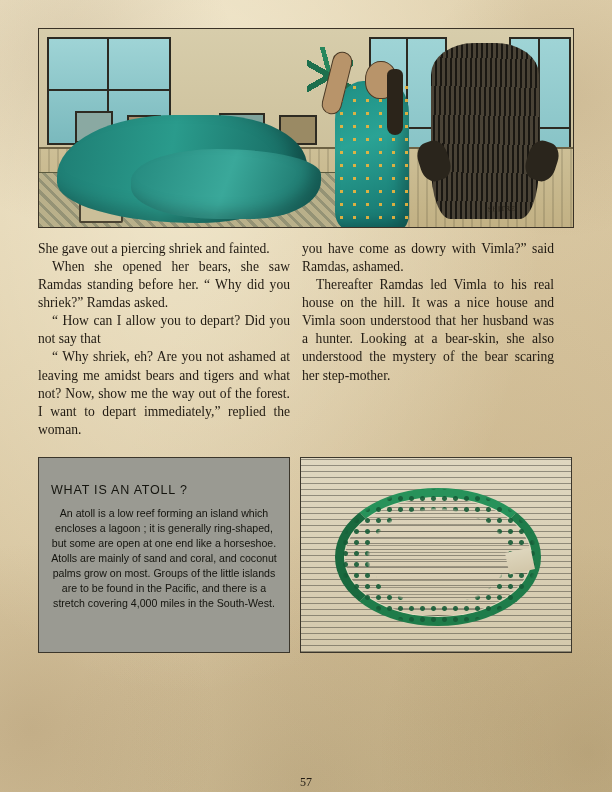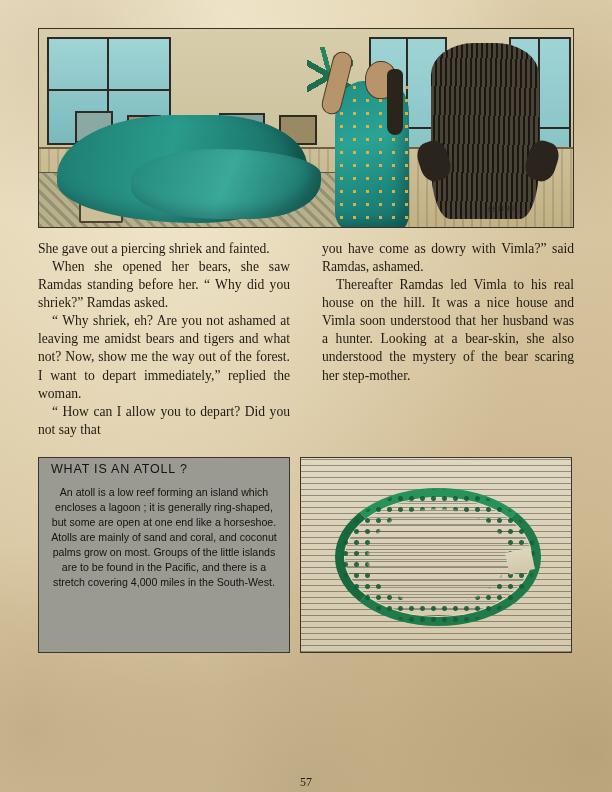--- a/index.html
+++ b/index.html
@@ -206,42 +206,42 @@
     margin-top: 12px;
     width: 536px;
   }
   .col {
     width: 252px;
     font-size: 13.6px;
     line-height: 1.33;
     color: #201a12;
     text-align: justify;
   }
-  .col.left { margin-right: 32px; }
+  .col.left { margin-right: 12px; }
   .col p {
     margin: 0;
     text-indent: 0;
   }
   .col p.ind { text-indent: 14px; }
 
   
   .atoll {
     position: relative;
     margin-top: 18px;
     width: 536px;
     height: 196px;
     display: flex;
   }
   .atoll-box {
     width: 252px;
     height: 196px;
     background: #9a9a92;
     border: 1px solid #3b362b;
     box-sizing: border-box;
-    padding: 4px 12px;
+    padding: 25px 12px;
   }
   .atoll-title {
     font-family: "Liberation Sans", sans-serif;
     font-size: 12.5px;
     letter-spacing: 0.8px;
     color: #15150f;
     margin-bottom: 9px;
   }
   .atoll-body {
     font-family: "Liberation Sans", sans-serif;
@@ -370,22 +370,22 @@
       <div class="bear-paw bp1"></div>
       <div class="bear-paw bp2"></div>
 
       <div class="signature">SHITRE</div>
     </div>
 
     <div class="story">
       <div class="col left">
         <p>She gave out a piercing shriek and fainted.</p>
         <p class="ind">When she opened her bears, she saw Ramdas standing before her. “ Why did you shriek?” Ramdas asked.</p>
+        <p class="ind">“ How can I allow you to depart?  Did you not say that</p>
         <p class="ind">“ Why shriek, eh?  Are you not ashamed at leaving me amidst bears and tigers and what not?  Now, show me the way out of the forest.  I want to depart immediately,” replied the woman.</p>
-        <p class="ind">“ How can I allow you to depart?  Did you not say that</p>
       </div>
       <div class="col right">
         <p>you have come as dowry with Vimla?” said Ramdas, ashamed.</p>
         <p class="ind">Thereafter Ramdas led Vimla to his real house on the hill. It was a nice house and Vimla soon understood that her husband was a hunter.  Looking at a bear-skin, she also understood the mystery of the bear scaring her step-mother.</p>
       </div>
     </div>
 
     <div class="atoll">
       <div class="atoll-box">
         <div class="atoll-title">WHAT IS AN ATOLL ?</div>

